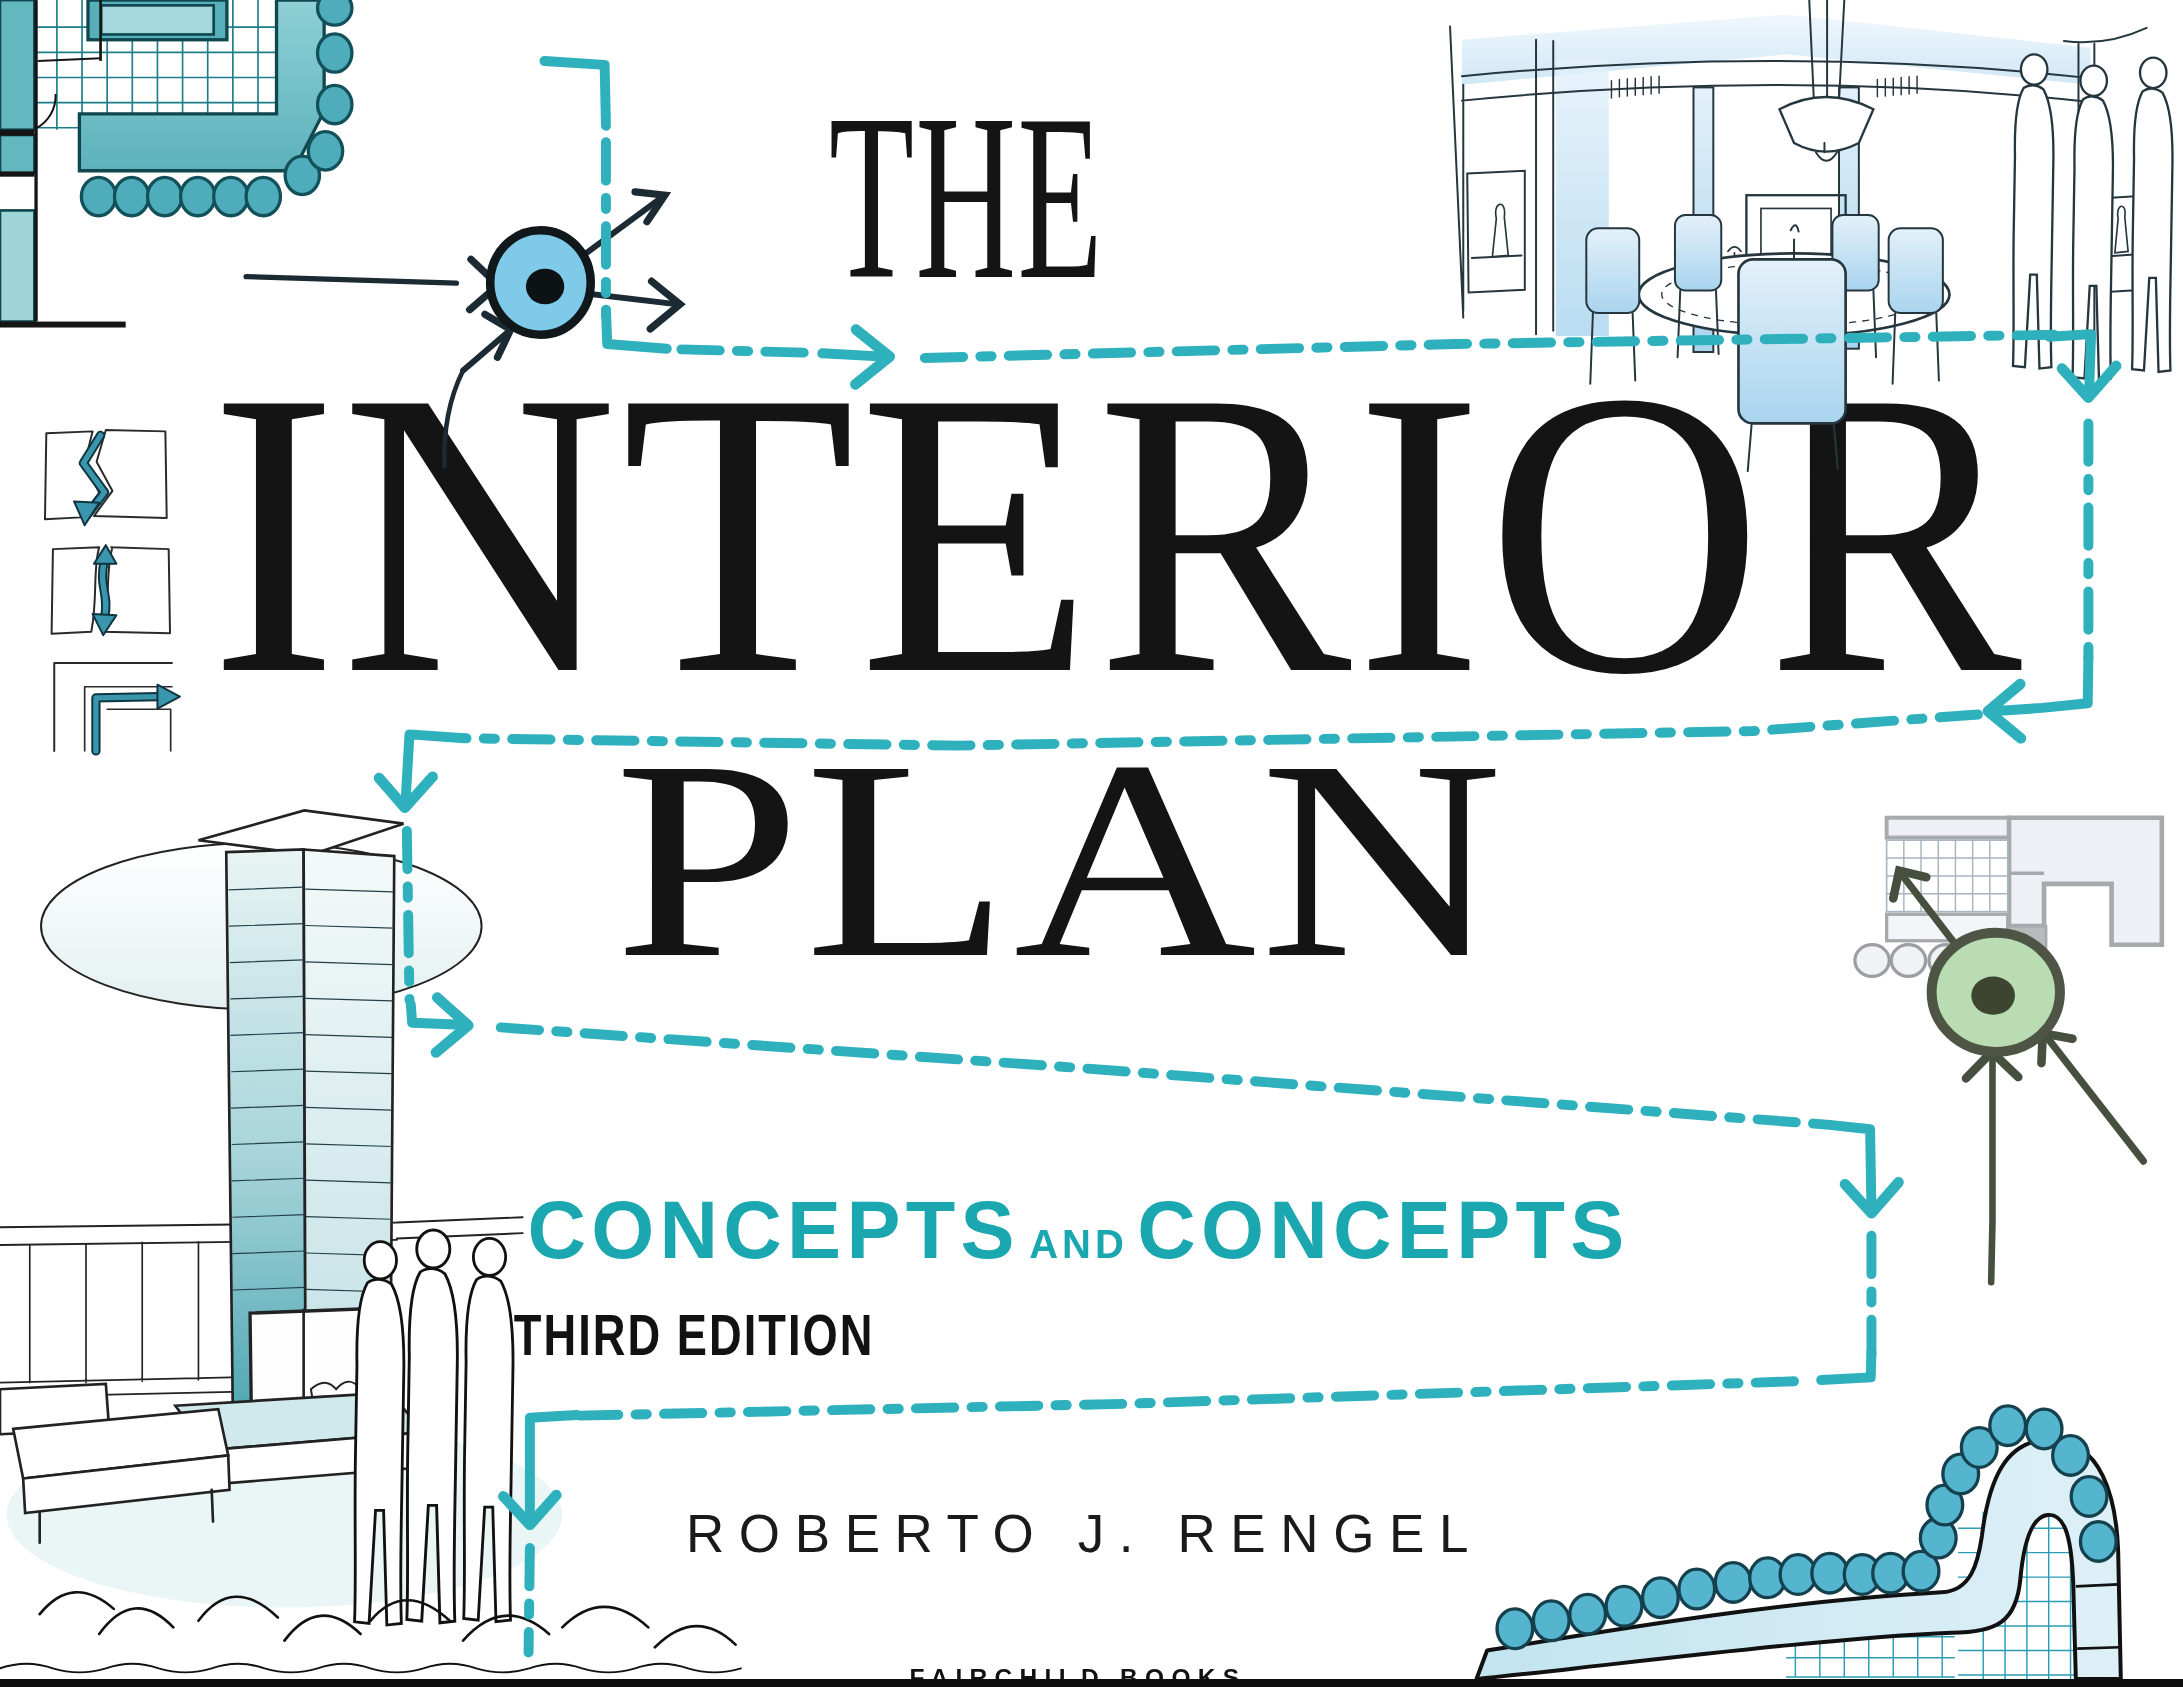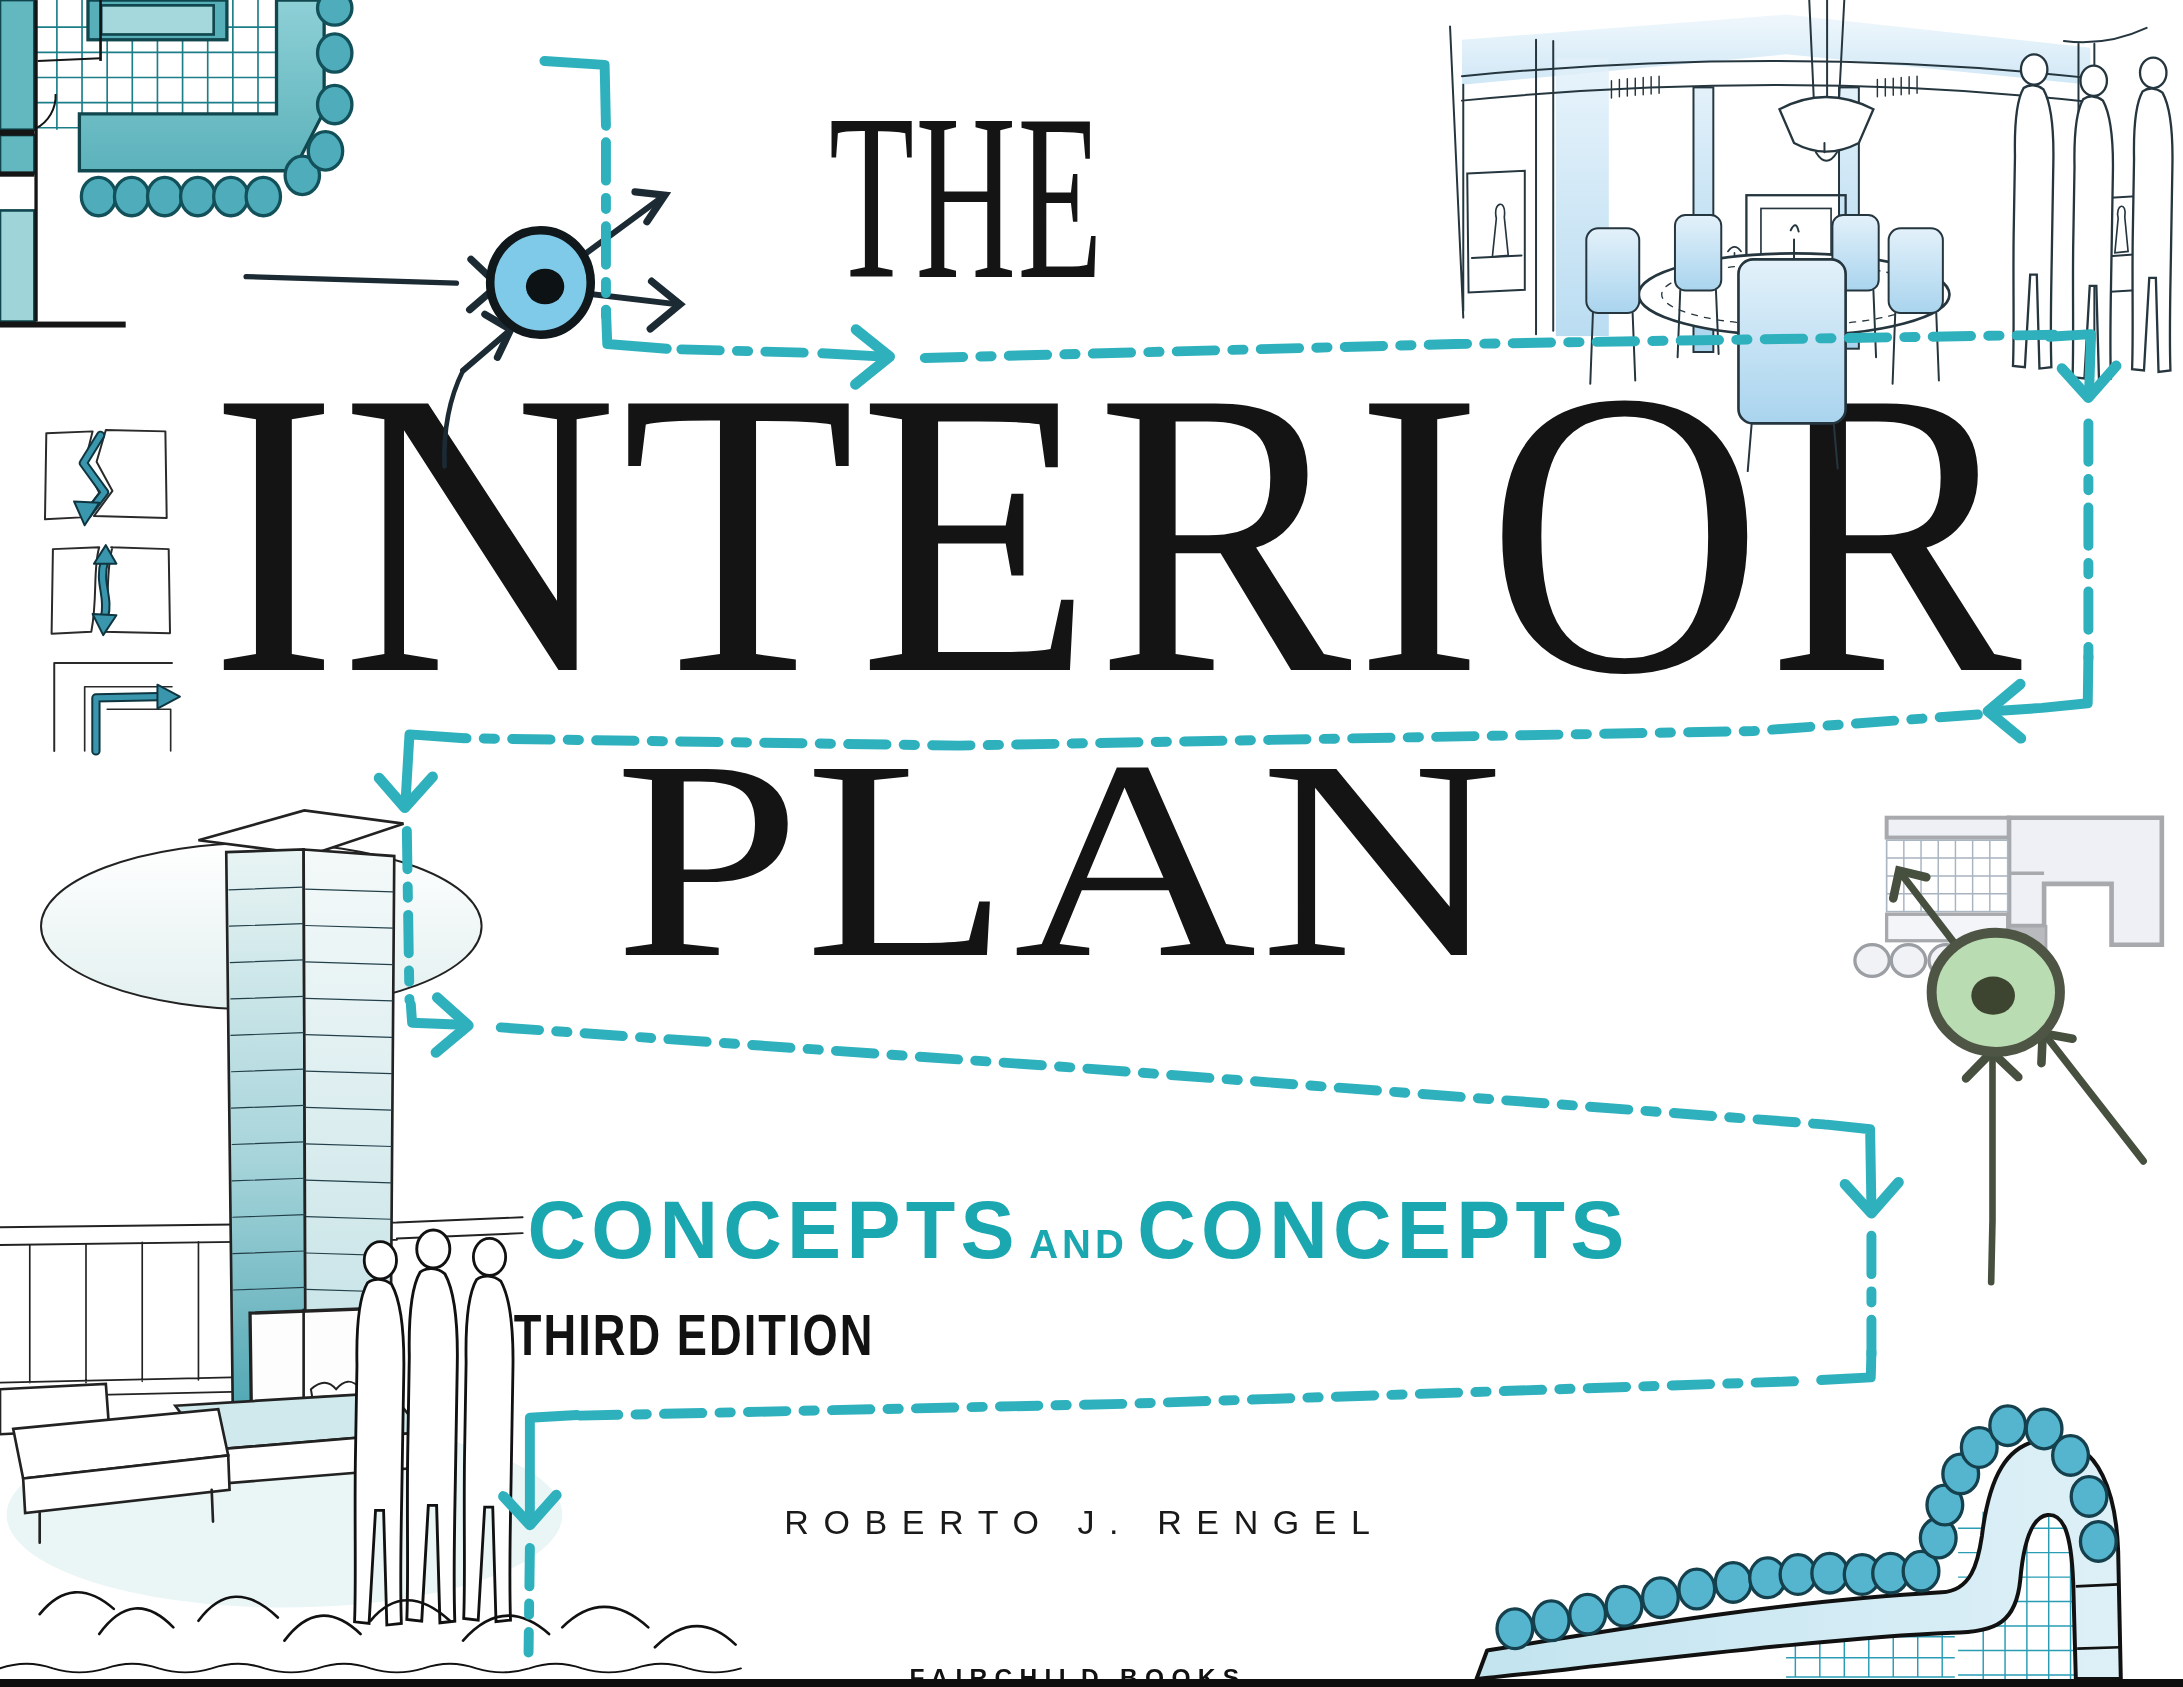--- a/index.html
+++ b/index.html
@@ -11,21 +11,21 @@
   #title-the{left:829px;top:78px;font-size:238px;transform:scaleX(0.585);}
   #title-interior{left:210px;top:329px;font-size:407px;transform:scaleX(0.94);}
   #title-plan{left:614px;top:717px;font-size:284px;transform:scaleX(1.185);}
   #subtitle{left:463px;top:1184px;width:1231px;text-align:center;color:#1ba7b0;
             font-weight:bold;font-size:81px;letter-spacing:5.3px;white-space:nowrap;}
   #subtitle .and{font-size:40px;letter-spacing:4px;padding:0 9.3px;}
   #edition{left:463px;top:1301px;width:1045px;text-align:left;color:#121212;white-space:nowrap;}
   #edition .inner{display:inline-block;font-weight:bold;font-size:58px;letter-spacing:2.6px;
             transform:scaleX(0.78);transform-origin:50% 50%;}
   #author{left:595px;top:1503px;width:979px;text-align:center;color:#1a1a1a;
-          font-size:34px;letter-spacing:14.6px;font-weight:normal;white-space:nowrap;}
+          font-size:53px;letter-spacing:14.6px;font-weight:normal;white-space:nowrap;}
   #publisher{left:595px;top:1664px;width:966px;text-align:center;color:#111;
           font-size:24.5px;font-weight:bold;letter-spacing:7.3px;white-space:nowrap;}
   #art{left:0;top:0;width:2183px;height:1687px;pointer-events:none;}
   #bottom-bar{left:0;top:1679px;width:2183px;height:8px;background:#0e0e0e;}
 </style>
 </head>
 <body>
 
 <div class="abs title" id="title-the">THE</div>
 <div class="abs title" id="title-interior">INTERIOR</div>

